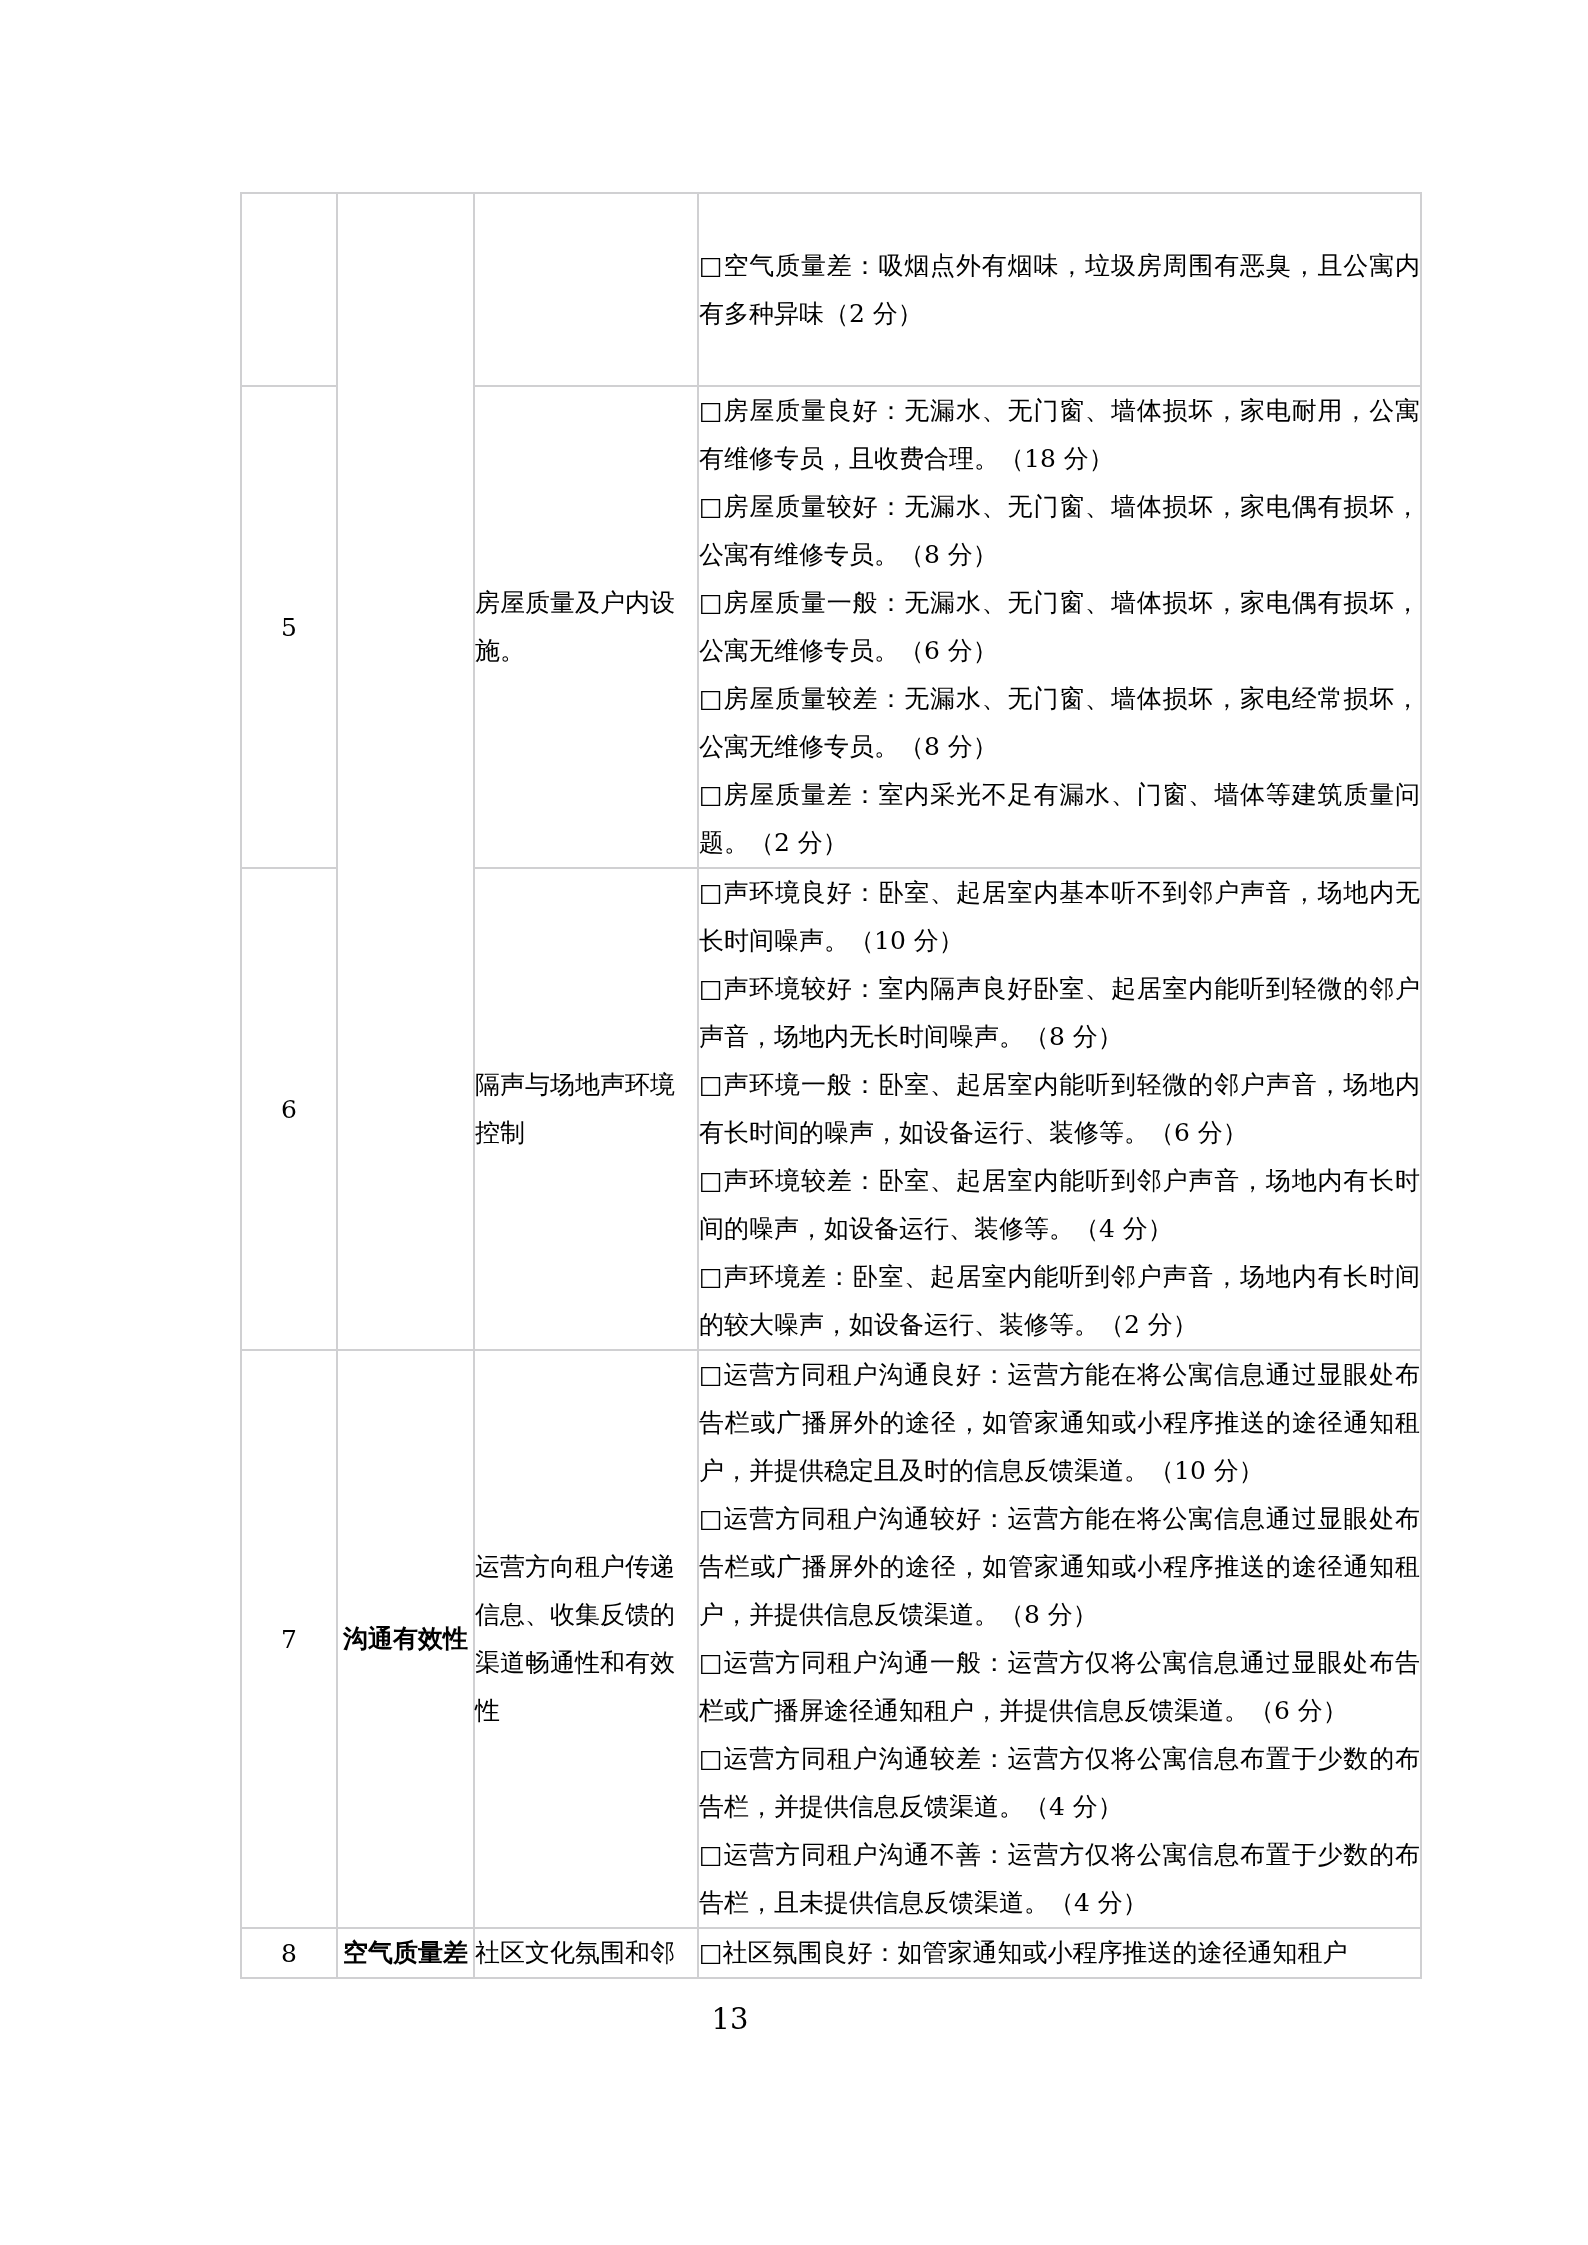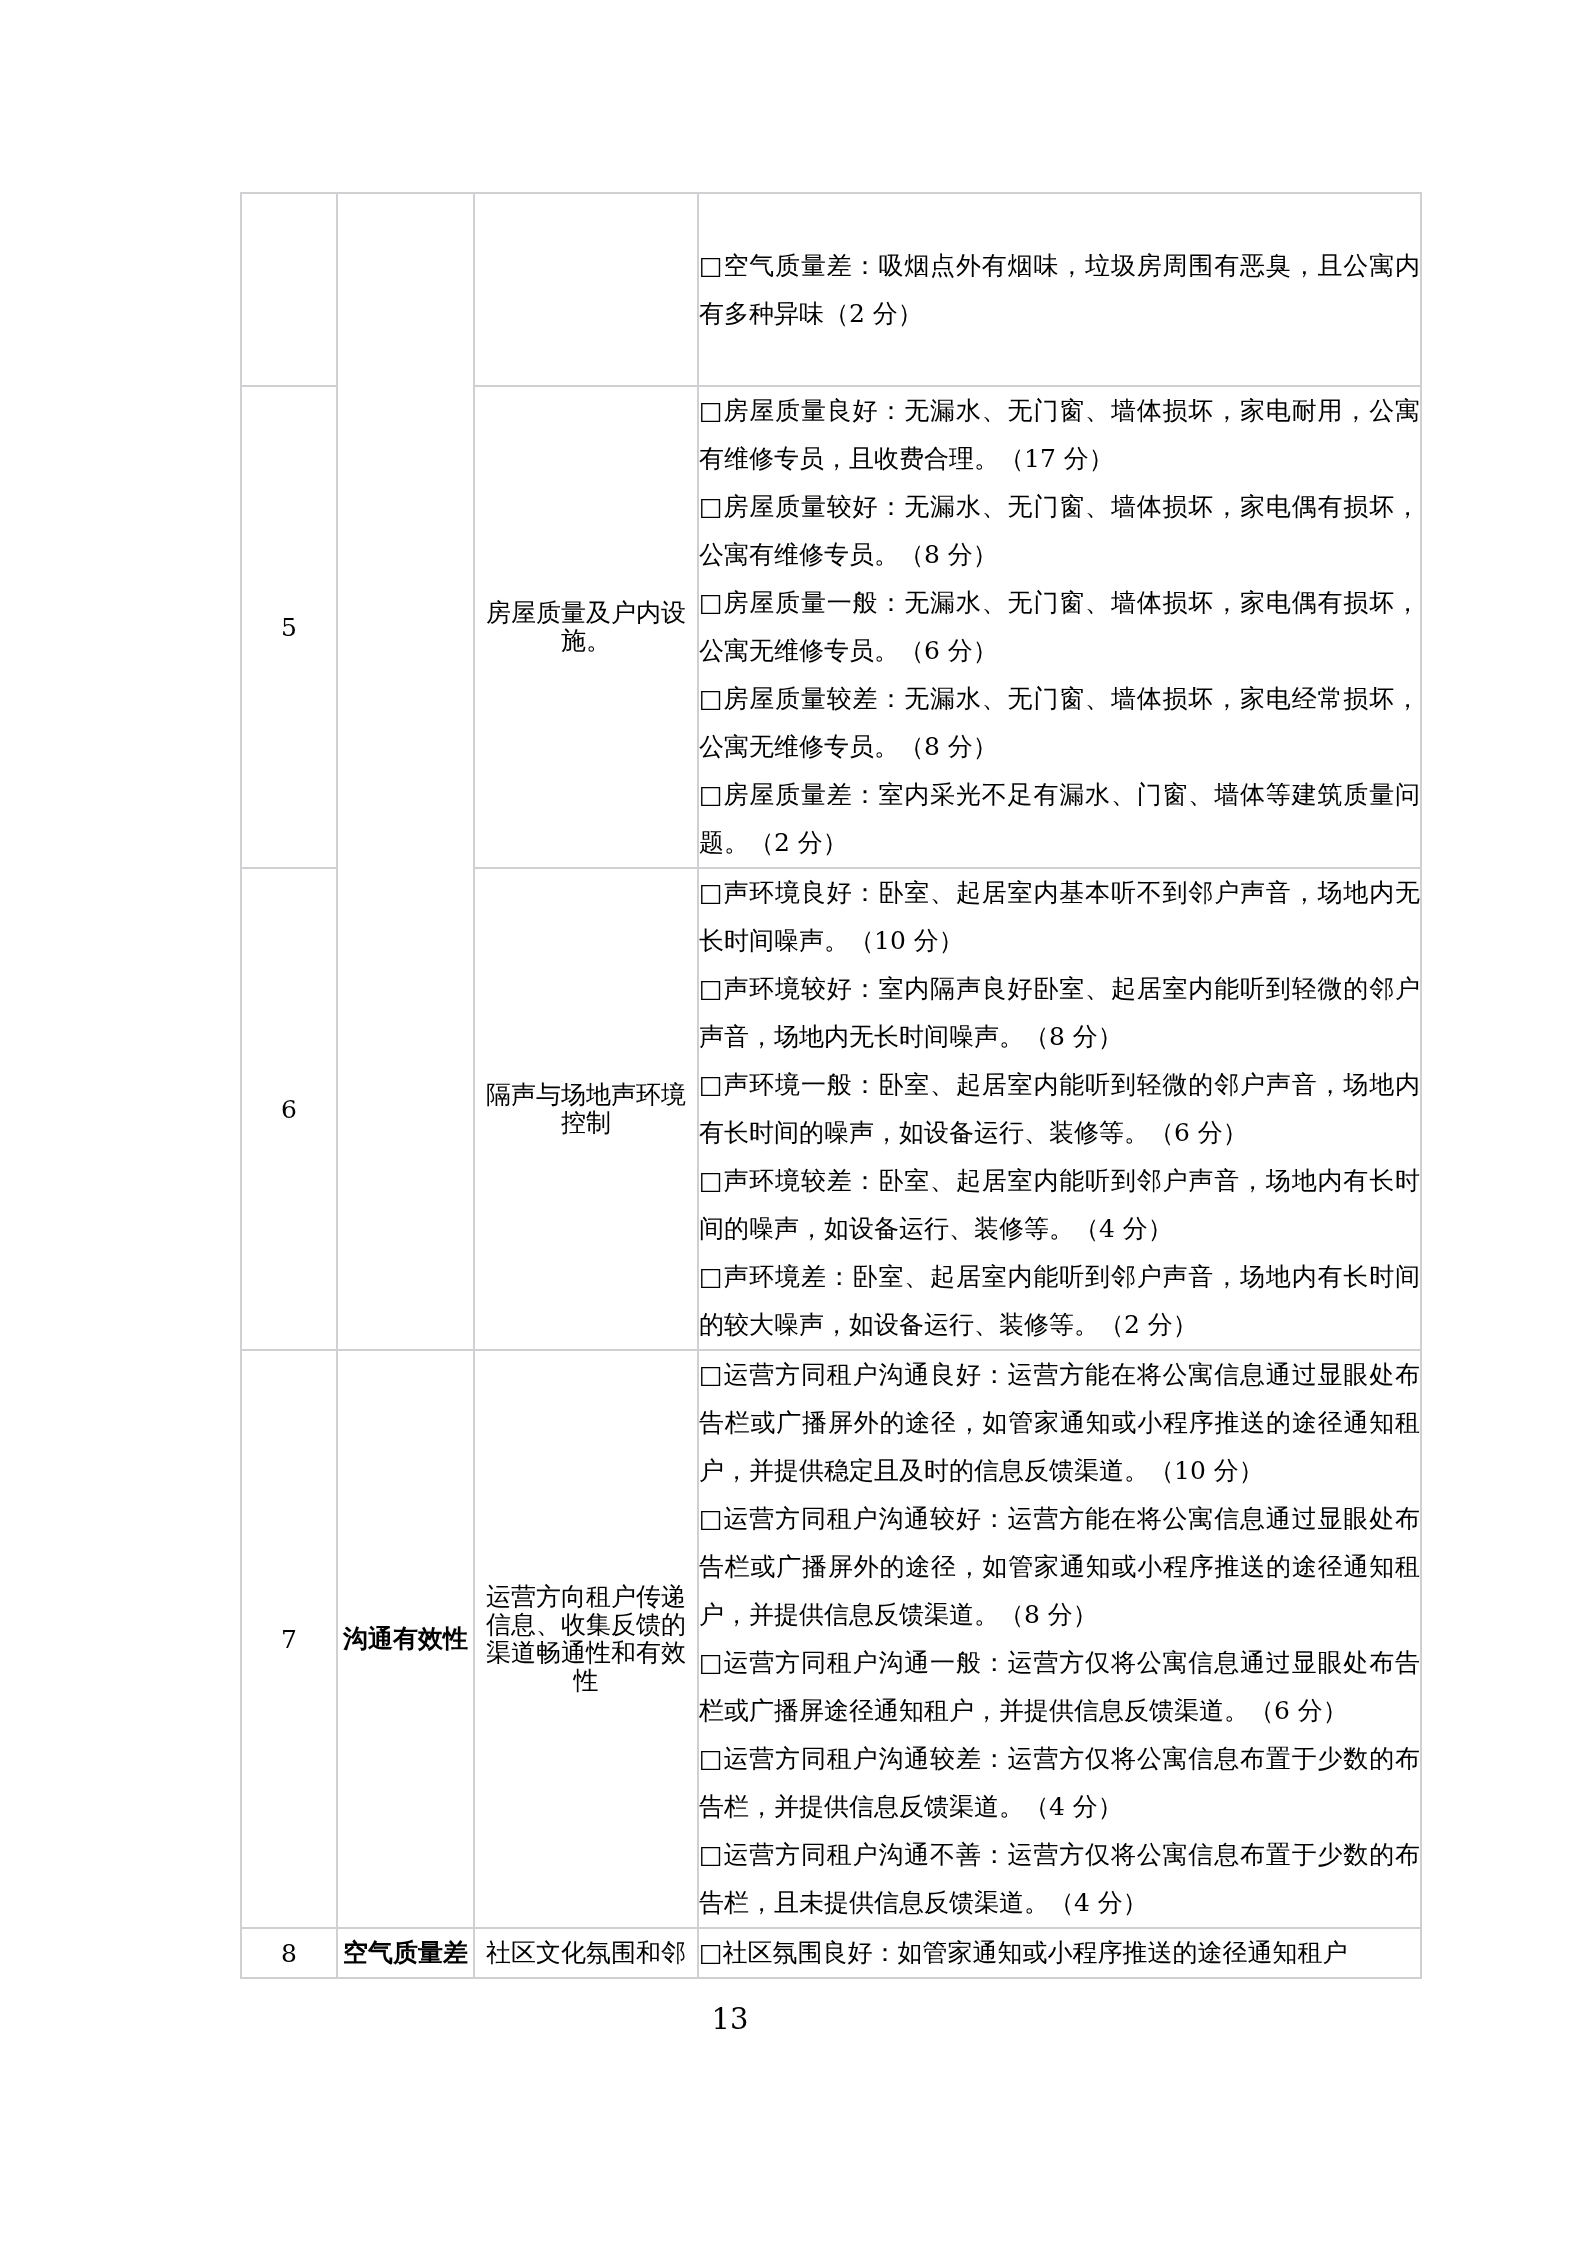--- a/index.html
+++ b/index.html
@@ -21,22 +21,22 @@
   tr.r1{height:480px;}
   tr.r2{height:481px;}
   tr.r3{height:575px;}
   tr.r4{height:49px;}
   td.num-cell{text-align:center;font-size:25px;}
   td.cat-cell{
     text-align:center;font-size:25px;font-weight:bold;
     line-height:48px;padding:0 10px;margin-top:16px;
   }
   td.ind-cell{
-    text-align:center;font-size:25px;
-    line-height:28px;padding:0 6px;
+    text-align:left;font-size:25px;
+    line-height:48px;padding:0 6px;
   }
   td.crit-cell{
     vertical-align:top;text-align:justify;
     font-size:25px;line-height:48px;
     padding:2px 8px 0 12px;
   }
   td.crit-cell p{margin:0;}
   .page-number{
     position:absolute;top:2003px;left:0;width:100%;
     text-align:center;font-size:29px;line-height:32px;
@@ -62,21 +62,21 @@
         <td class="ind-cell"><span></span></td>
         <td class="crit-cell">
           <p>□空气质量差：吸烟点外有烟味，垃圾房周围有恶臭，且公寓内有多种异味（2 分）</p>
         </td>
       </tr>
 
       <tr class="r1">
         <td class="num-cell"><span>5</span></td>
         <td class="ind-cell"><span>房屋质量及户内设施。</span></td>
         <td class="crit-cell">
-          <p>□房屋质量良好：无漏水、无门窗、墙体损坏，家电耐用，公寓有维修专员，且收费合理。（17 分）</p>
+          <p>□房屋质量良好：无漏水、无门窗、墙体损坏，家电耐用，公寓有维修专员，且收费合理。（18 分）</p>
           <p>□房屋质量较好：无漏水、无门窗、墙体损坏，家电偶有损坏，公寓有维修专员。（8 分）</p>
           <p>□房屋质量一般：无漏水、无门窗、墙体损坏，家电偶有损坏，公寓无维修专员。（6 分）</p>
           <p>□房屋质量较差：无漏水、无门窗、墙体损坏，家电经常损坏，公寓无维修专员。（8 分）</p>
           <p>□房屋质量差：室内采光不足有漏水、门窗、墙体等建筑质量问题。（2 分）</p>
         </td>
       </tr>
 
       <tr class="r2">
         <td class="num-cell"><span>6</span></td>
         <td class="ind-cell"><span>隔声与场地声环境控制</span></td>

